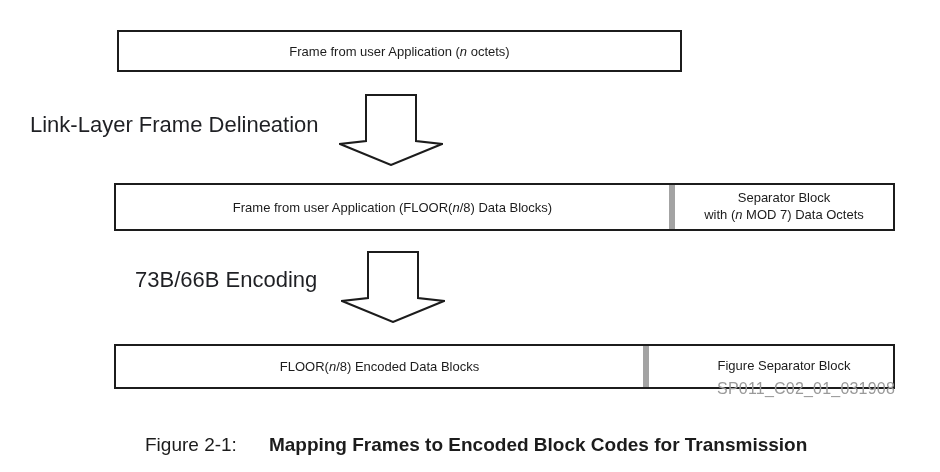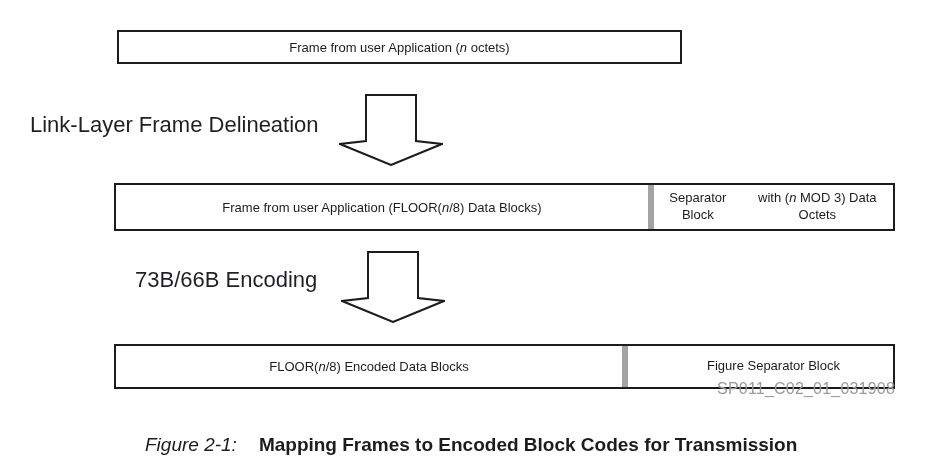--- a/index.html
+++ b/index.html
@@ -3,39 +3,39 @@
 <meta charset="utf-8">
 <style>
   html,body{margin:0;padding:0;}
   body{
     width:940px;height:472px;background:#ffffff;position:relative;overflow:hidden;
     font-family:"Liberation Sans","DejaVu Sans",sans-serif;color:#1c1c1c;
   }
   .page{position:absolute;inset:0;background:#ffffff;}
   .box,.row{position:absolute;border:2px solid #1c1c1c;box-sizing:border-box;background:#ffffff;}
   .top-box{
-    left:117px;top:30px;width:565px;height:34px;
+    left:117px;top:30px;width:565px;height:42px;
     display:flex;align-items:center;justify-content:center;font-size:13px;
   }
   .row{display:flex;font-size:13px;}
   .row-2{left:114px;top:183px;width:781px;height:48px;}
   .row-3{left:114px;top:344px;width:781px;height:45px;gap:26px;}
   .cell{display:flex;align-items:center;justify-content:center;text-align:center;}
   .cell-left{flex:1;border-right:6px solid #a3a3a3;}
-  .cell-right{width:239px;flex-direction:row;line-height:1.28;}
+  .cell-right{width:218px;flex-direction:column;line-height:1.28;}
   .step-label{position:absolute;font-size:22px;color:#1f2024;white-space:nowrap;}
   .label-1{left:30px;top:112px;text-align:right;}
   .label-2{left:135px;top:267px;}
   .arrow{position:absolute;}
   .arrow-1{left:339px;top:94px;}
   .arrow-2{left:341px;top:251px;}
   .var{font-style:italic;}
   .watermark{position:absolute;top:380px;right:45px;font-size:16px;color:#9a9a9a;letter-spacing:.2px;}
   .caption{position:absolute;left:145px;top:434px;font-size:19px;white-space:nowrap;}
-  .cap-label{font-style:italic;margin-right:22px;}
+  .cap-label{margin-right:32px;}
   .cap-title{font-weight:bold;}
 </style>
 </head>
 <body>
 
 <div class="page">
 
   <div class="box top-box">
     <span><span>Frame from user Application (</span><span class="var">n</span><span> octets)</span></span>
   </div>
@@ -45,21 +45,21 @@
   <svg class="arrow arrow-1" width="104" height="72" viewBox="0 0 104 72">
     <polygon points="27,1 77,1 77,47 103,50 52,71 1,50 27,47" fill="#ffffff" stroke="#1c1c1c" stroke-width="2"></polygon>
   </svg>
 
   <div class="row row-2">
     <div class="cell cell-left">
       <span><span>Frame from user Application (FLOOR(</span><span class="var">n</span><span>/8) Data Blocks)</span></span>
     </div>
     <div class="cell cell-right">
       <div>Separator Block</div>
-      <div><span>with (</span><span class="var">n</span><span> MOD 3) Data Octets</span></div>
+      <div><span>with (</span><span class="var">n</span><span> MOD 7) Data Octets</span></div>
     </div>
   </div>
 
   <div class="step-label label-2">73B/66B Encoding</div>
 
   <svg class="arrow arrow-2" width="104" height="72" viewBox="0 0 104 72">
     <polygon points="27,1 77,1 77,47 103,50 52,71 1,50 27,47" fill="#ffffff" stroke="#1c1c1c" stroke-width="2"></polygon>
   </svg>
 
   <div class="row row-3">

